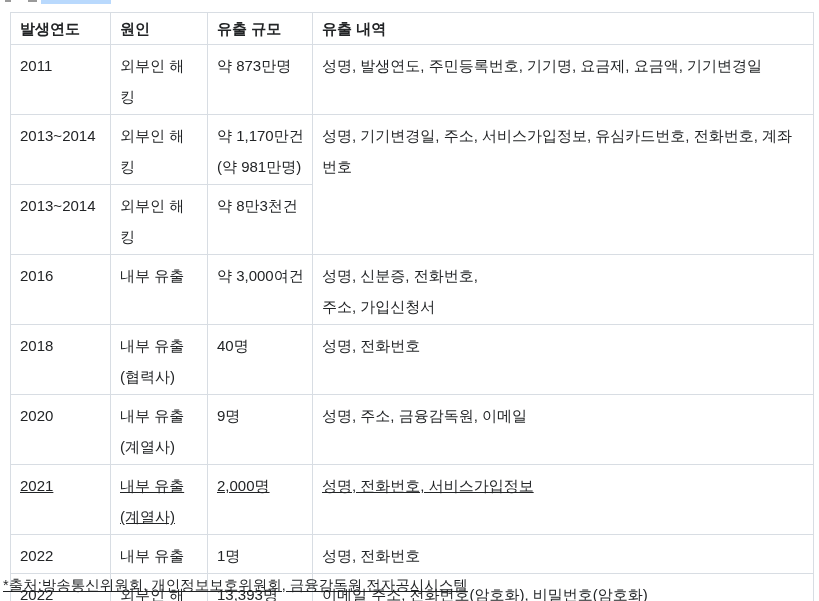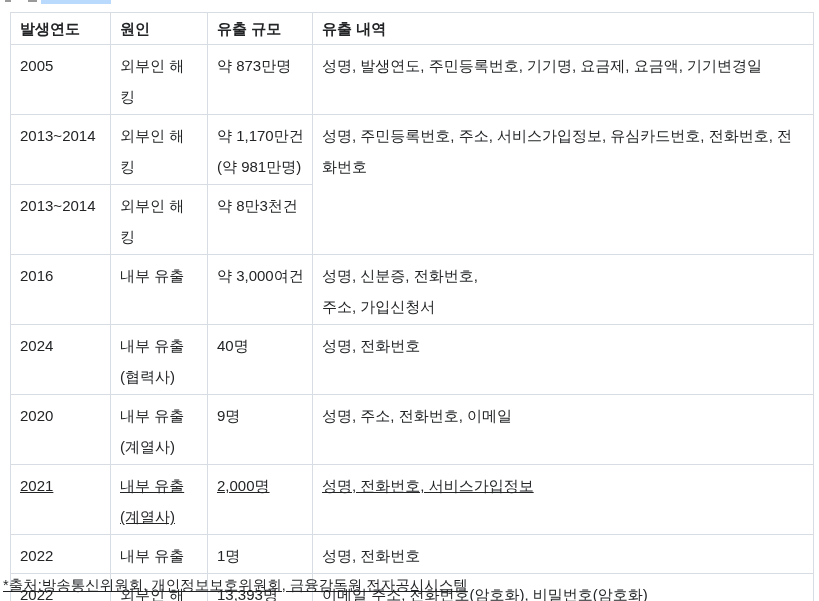--- a/index.html
+++ b/index.html
@@ -117,57 +117,57 @@
       <thead>
         <tr class="hrow">
           <th>발생연도</th>
           <th>원인</th>
           <th>유출 규모</th>
           <th>유출 내역</th>
         </tr>
       </thead>
       <tbody>
         <tr class="r0">
-          <td>2005</td>
+          <td>2011</td>
           <td>외부인 해킹</td>
           <td>약 873만명</td>
           <td>성명, 발생연도, 주민등록번호, 기기명, 요금제, 요금액, 기기변경일</td>
         </tr>
         <tr class="r1">
           <td>2013~2014</td>
           <td>외부인 해킹</td>
           <td>약 1,170만건
 (약 981만명)</td>
-          <td rowspan="2">성명, 주민등록번호, 주소, 서비스가입정보, 유심카드번호, 전화번호, 전화번호</td>
+          <td rowspan="2">성명, 기기변경일, 주소, 서비스가입정보, 유심카드번호, 전화번호, 계좌번호</td>
         </tr>
         <tr class="r2">
           <td>2013~2014</td>
           <td>외부인 해킹</td>
           <td>약 8만3천건</td>
         </tr>
         <tr class="r3">
           <td>2016</td>
           <td>내부 유출</td>
           <td>약 3,000여건</td>
           <td>성명, 신분증, 전화번호,
 주소, 가입신청서</td>
         </tr>
         <tr class="r4">
-          <td>2024</td>
+          <td>2018</td>
           <td>내부 유출
 (협력사)</td>
           <td>40명</td>
           <td>성명, 전화번호</td>
         </tr>
         <tr class="r5">
           <td>2020</td>
           <td>내부 유출
 (계열사)</td>
           <td>9명</td>
-          <td>성명, 주소, 전화번호, 이메일</td>
+          <td>성명, 주소, 금융감독원, 이메일</td>
         </tr>
         <tr class="r6">
           <td>2021</td>
           <td>내부 유출
 (계열사)</td>
           <td>2,000명</td>
           <td>성명, 전화번호, 서비스가입정보</td>
         </tr>
         <tr class="r7">
           <td>2022</td>

